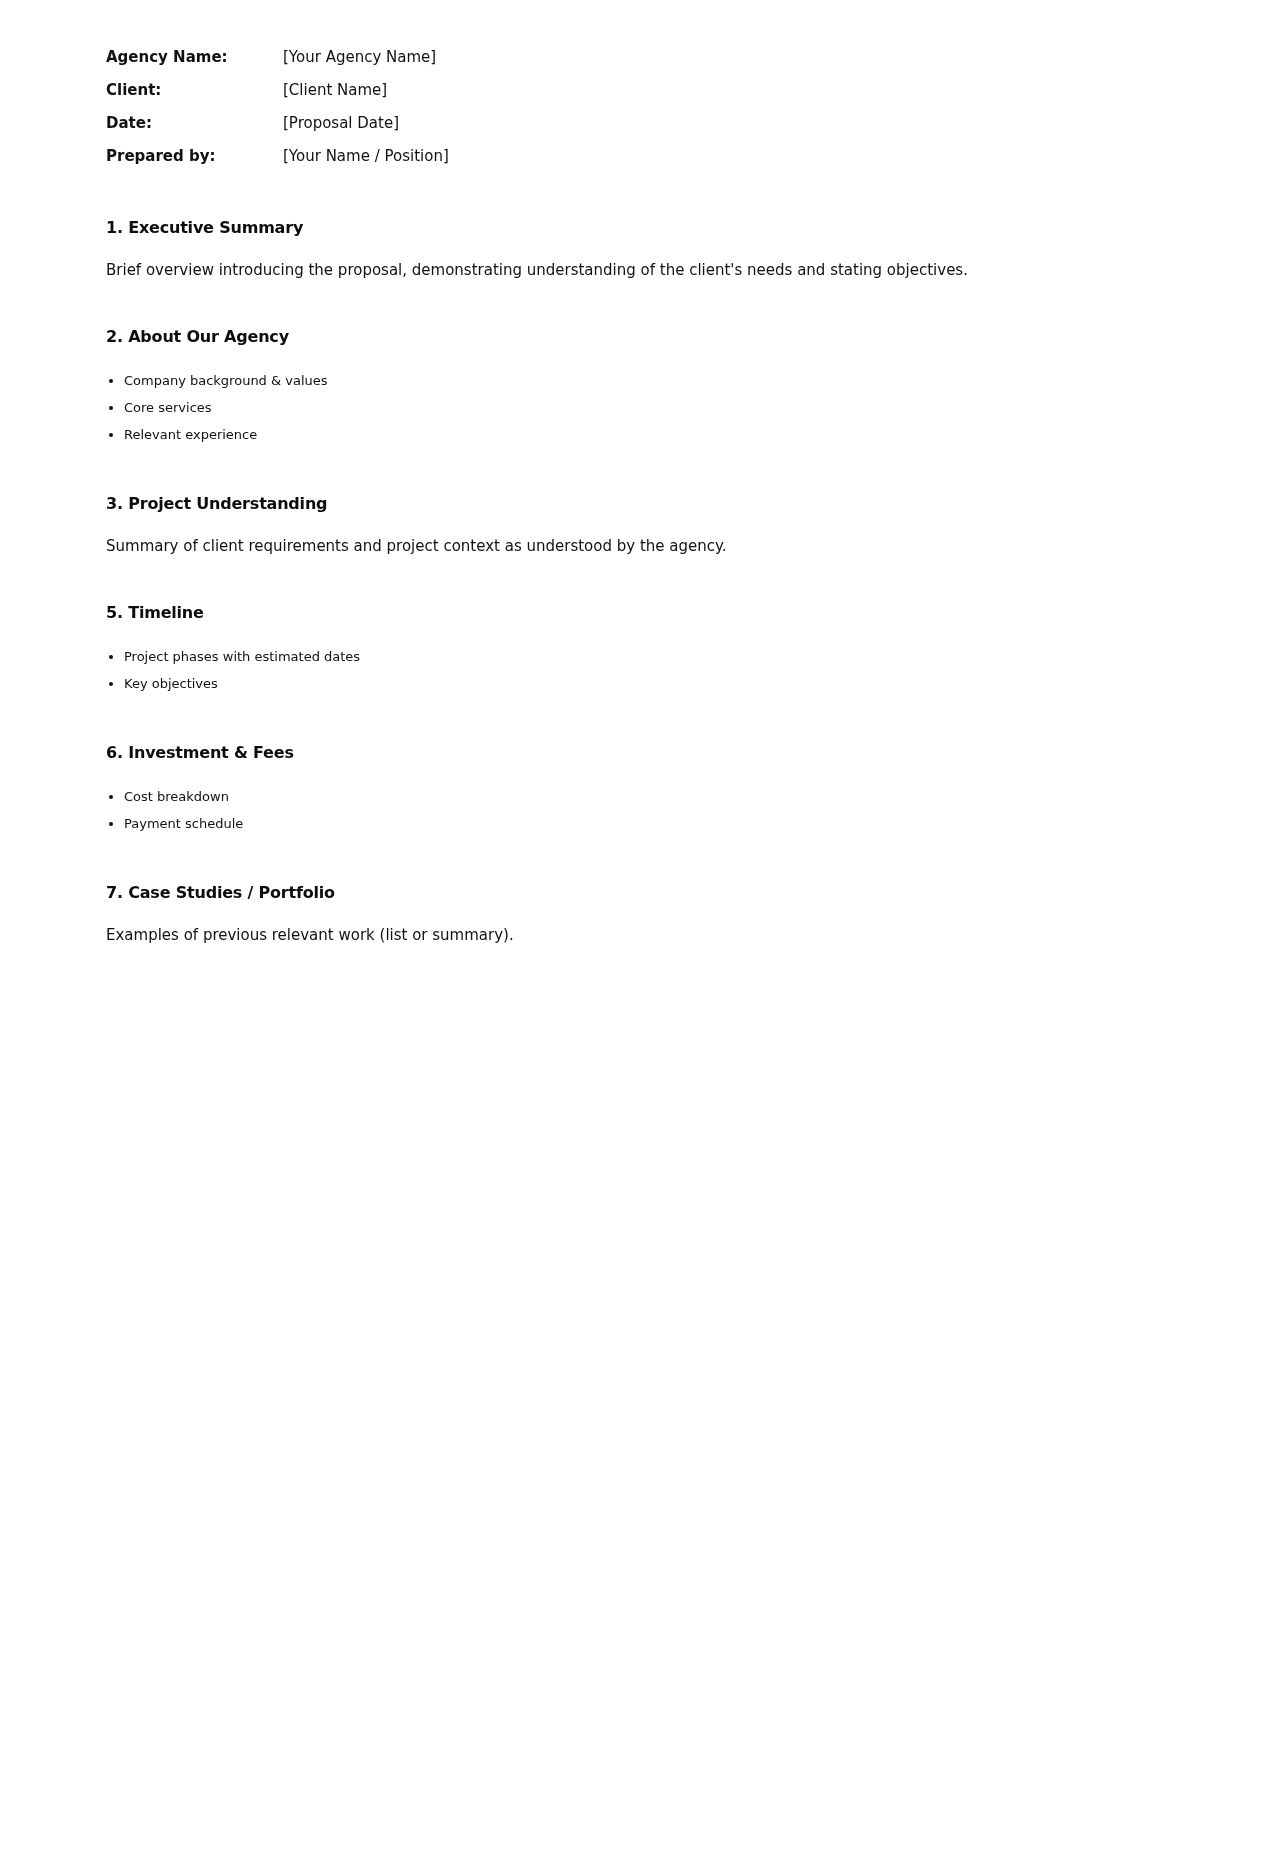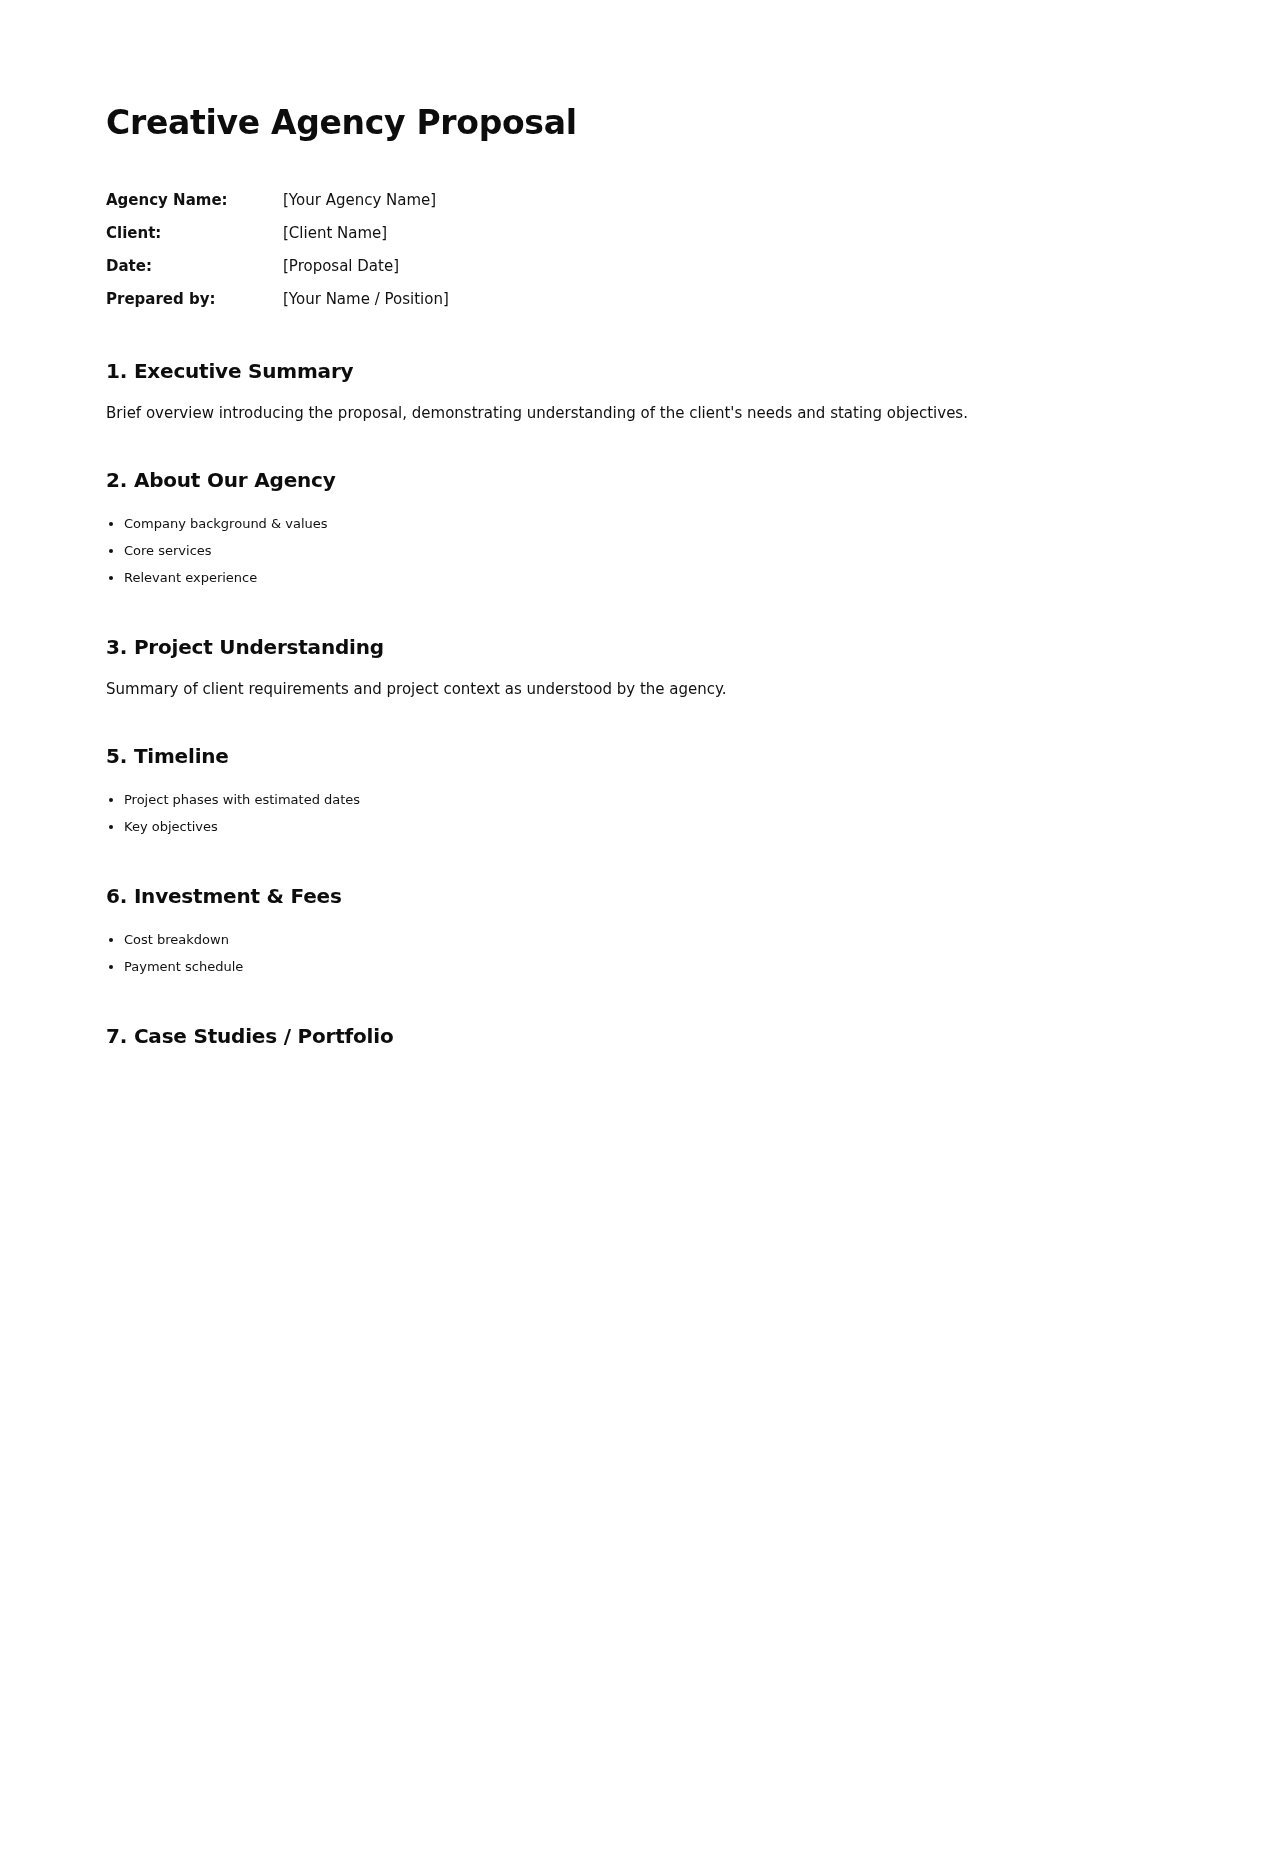--- a/index.html
+++ b/index.html
@@ -12,33 +12,32 @@
   .title {
     margin: 0; padding-top: 103px;
     font-size: 33px; font-weight: 700; letter-spacing: -0.3px;
     line-height: 40px; color: #0d0d0d;
   }
   .meta { margin-top: 40px; border-collapse: collapse; }
   .meta td { padding: 0; height: 33px; font-size: 15px; vertical-align: middle; }
   .meta td.k { width: 177px; font-weight: 700; }
   .section { margin-top: 42px; }
   .section h2 {
-    margin: 0; font-size: 20px; font-weight: 700; line-height: 28px;
+    margin: 0; font-size: 16px; font-weight: 700; line-height: 28px;
     letter-spacing: -0.2px; color: #0d0d0d;
   }
   .section p { margin: 17px 0 0 0; font-size: 15px; line-height: 22px; }
   .section ul { margin: 16px 0 0 0; padding-left: 18px; list-style: disc; }
   .section li { font-size: 13px; line-height: 27px; padding-left: 0; }
   .section li::marker { font-size: 13px; }
 </style>
 </head>
 <body>
 
 <div class="page">
-  <h1 class="title">Creative Agency Proposal</h1>
 
   <table class="meta">
     <tbody>
         <tr>
       <td class="k">Agency Name:</td>
       <td>[Your Agency Name]</td>
     </tr>
     <tr>
       <td class="k">Client:</td>
       <td>[Client Name]</td>
@@ -85,14 +84,15 @@
   <div class="section">
     <h2>6. Investment &amp; Fees</h2>
     <ul>
       <li>Cost breakdown</li>
       <li>Payment schedule</li>
     </ul>
   </div>
 
   <div class="section">
     <h2>7. Case Studies / Portfolio</h2>
+    <p>Examples of previous relevant work (list or summary).</p>
   </div>
 </div>
 
 </body></html>

